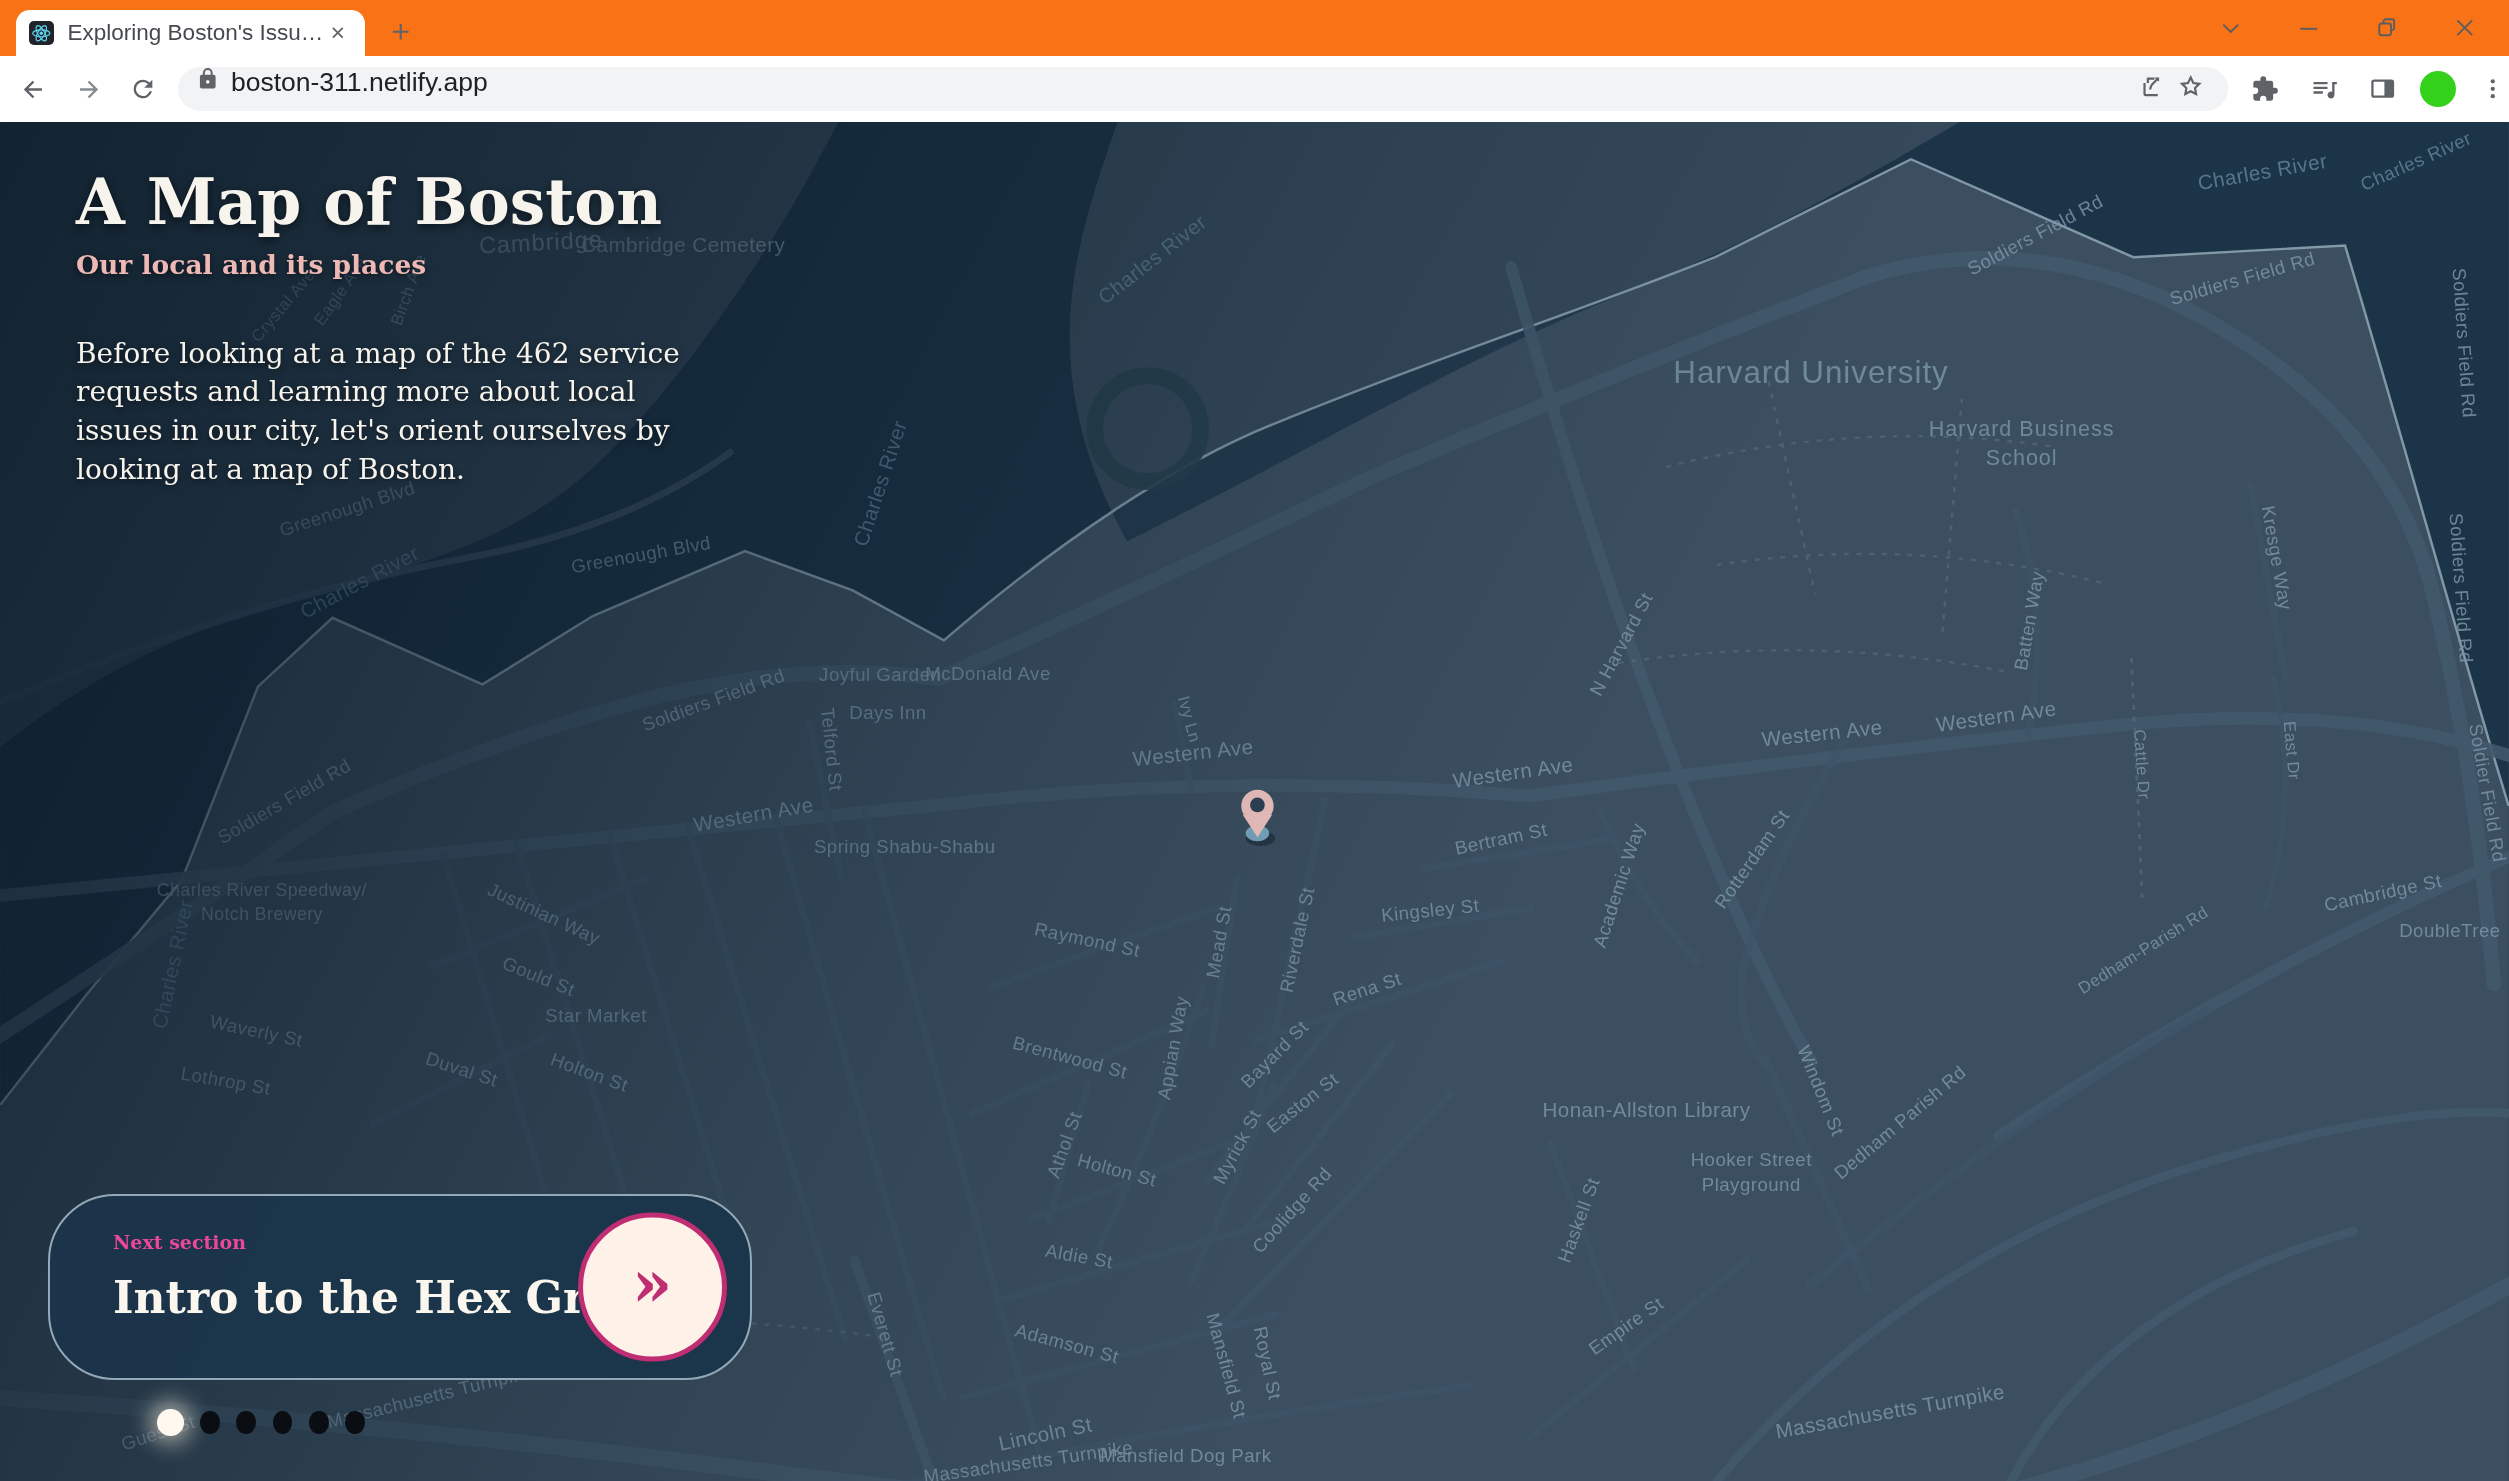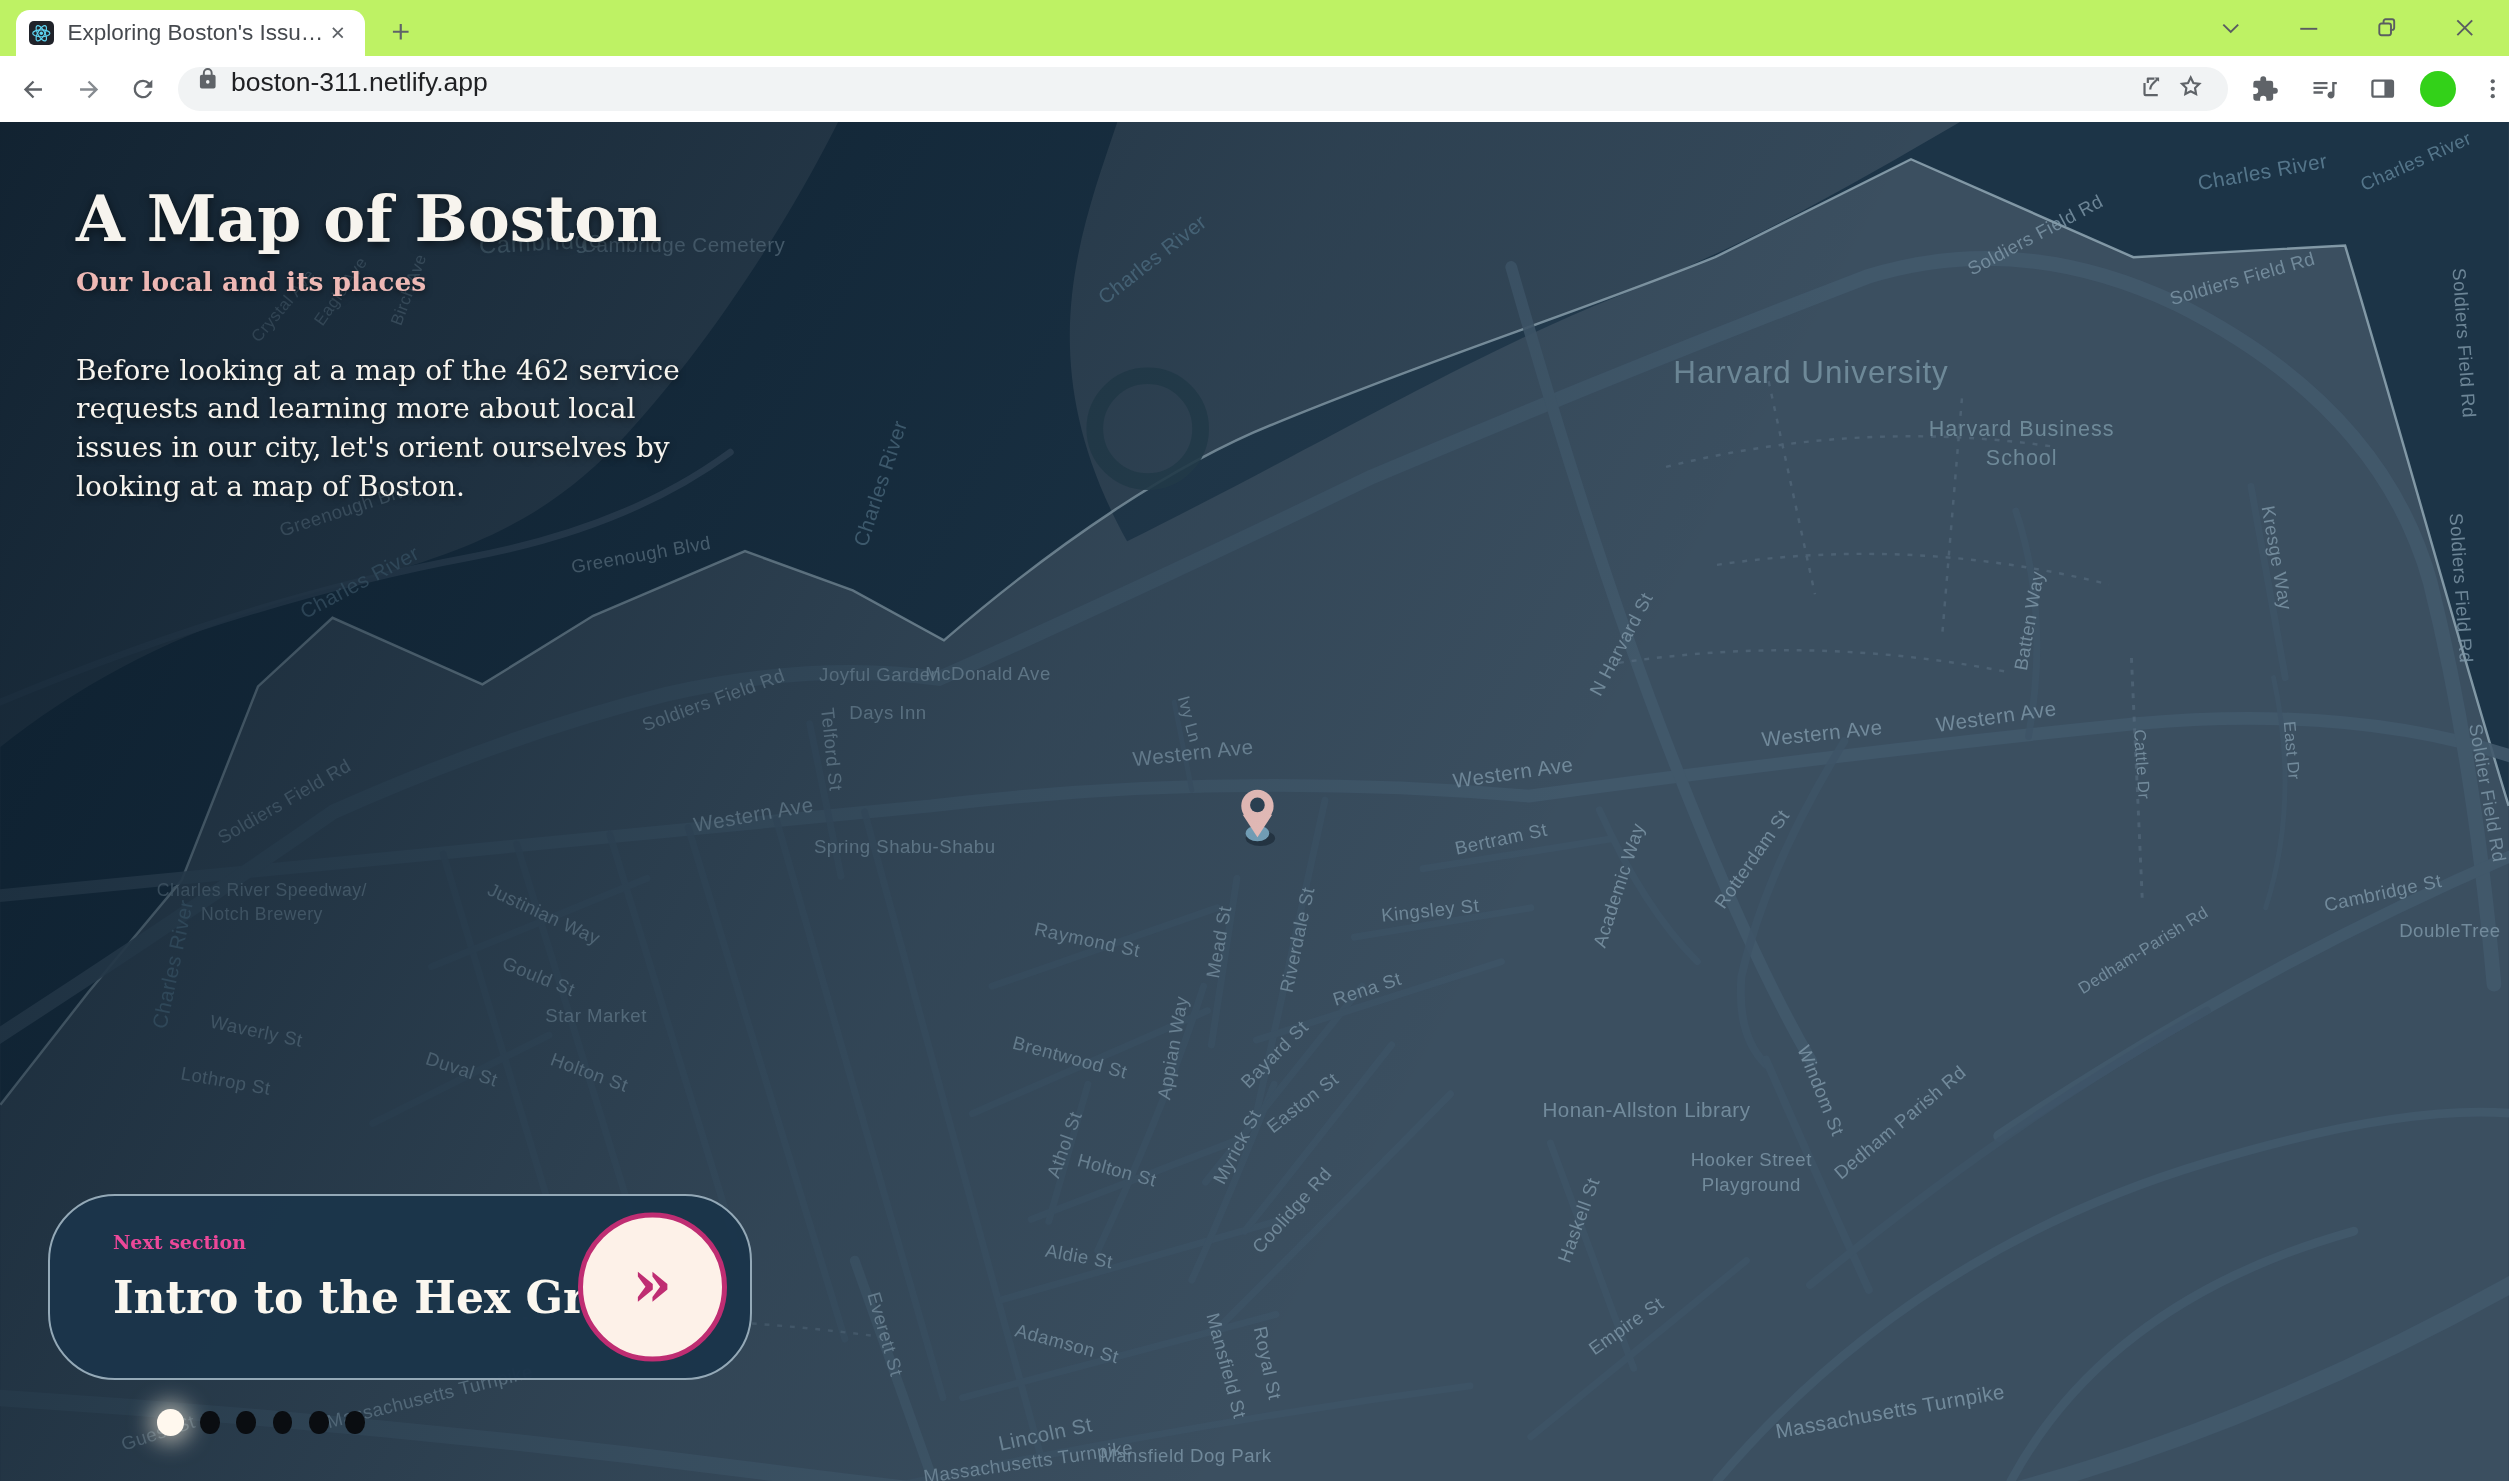--- a/index.html
+++ b/index.html
@@ -1,19 +1,19 @@
 <!DOCTYPE html>
 <html><head>
 <meta charset="utf-8">
 <style>
   html,body{margin:0;padding:0;background:#202124;}
   .screen{position:relative;width:2509px;height:1481px;overflow:hidden;font-family:"Liberation Sans",sans-serif;}
 
   
-  .tabstrip{position:absolute;left:0;top:0;width:2509px;height:56px;background:#bef264;}
+  .tabstrip{position:absolute;left:0;top:0;width:2509px;height:56px;background:#f97316;}
   .tab{position:absolute;left:15.7px;top:9.8px;width:349px;height:46px;background:#ffffff;border-radius:13.7px 13.7px 0 0;display:flex;align-items:center;padding:0 13.7px;box-sizing:border-box;}
   .favicon{width:24.5px;height:24.5px;border-radius:4.9px;background:#20232a;display:flex;align-items:center;justify-content:center;flex:0 0 auto;}
   .tab-title{margin-left:13.7px;font-size:22.5px;color:#45494e;white-space:nowrap;overflow:hidden;text-overflow:ellipsis;flex:1 1 auto;}
   .tab-close{flex:0 0 auto;width:27.4px;height:27.4px;display:flex;align-items:center;justify-content:center;border-radius:50%;}
   .newtab-btn{position:absolute;left:384px;top:15.7px;width:33px;height:33px;display:flex;align-items:center;justify-content:center;border-radius:50%;}
   .winctl{position:absolute;top:0;right:0;height:56px;display:flex;align-items:center;gap:45px;padding-right:27.4px;}
   .winctl .wbtn{width:33px;height:33px;display:flex;align-items:center;justify-content:center;}
   .toolbar{position:absolute;left:0;top:56px;width:2509px;height:66px;background:#ffffff;display:flex;align-items:center;}
   .navbtn{width:43px;height:43px;margin-left:11.8px;display:flex;align-items:center;justify-content:center;border-radius:50%;flex:0 0 auto;}
   .addressbar{margin-left:13.7px;height:44px;width:2050px;background:#f1f3f4;border-radius:22.5px;display:flex;align-items:flex-start;padding:0 17.6px;box-sizing:border-box;flex:0 0 auto;}
@@ -26,21 +26,21 @@
   
   .viewport{position:absolute;left:0;top:122px;width:2509px;height:1359px;background:#35495a;}
   .viewport svg{position:absolute;left:0;top:0;}
   .maplabel{fill:#7e97a8;opacity:.82;font-family:"Liberation Sans",sans-serif;letter-spacing:.5px;}
   .maplabel.water{fill:#5b7d92;opacity:.9;}
   .maplabel.big{fill:#74909f;opacity:.9;letter-spacing:1px;}
   .vignette{position:absolute;left:0;top:0;width:2509px;height:1359px;pointer-events:none;
     background:linear-gradient(118deg,rgba(8,24,38,.78) 0%,rgba(8,24,38,.5) 20%,rgba(9,26,40,.18) 42%,rgba(9,26,40,0) 60%);}
 
   
-  .story{position:absolute;left:76px;top:47px;width:647px;color:#f7f4ee;margin-top:17px;}
+  .story{position:absolute;left:76px;top:47px;width:647px;color:#f7f4ee;}
   .story h1{margin:0;font-family:"DejaVu Serif","Liberation Serif",serif;font-weight:bold;font-size:63px;line-height:1.05;text-shadow:0 2.9px 9.8px rgba(0,0,0,.6);}
   .story h2{margin:13.7px 0 0 0;font-family:"DejaVu Serif","Liberation Serif",serif;font-weight:bold;font-size:26.5px;color:#eeb8b4;text-shadow:0 2px 7.8px rgba(0,0,0,.55);}
   .story p{margin:55px 0 0 0;font-family:"DejaVu Serif","Liberation Serif",serif;font-size:28px;line-height:1.38;width:606px;text-shadow:0 2px 7.8px rgba(0,0,0,.6);}
 
   
   .next-card{position:absolute;left:48px;top:1072px;width:704px;height:186px;background:rgba(27,53,74,.97);
     border:2.9px solid #94a9b7;border-radius:67px;box-sizing:border-box;cursor:pointer;}
   .next-label{position:absolute;left:63px;top:35px;font-family:"DejaVu Serif","Liberation Serif",serif;font-weight:bold;font-size:19px;color:#ec4899;}
   .next-title{position:absolute;left:63px;top:76px;font-family:"DejaVu Serif","Liberation Serif",serif;font-weight:bold;font-size:44px;color:#fbf7ef;}
   .next-btn{position:absolute;right:23.5px;top:50%;transform:translateY(-50%);width:149px;height:149px;border-radius:50%;

